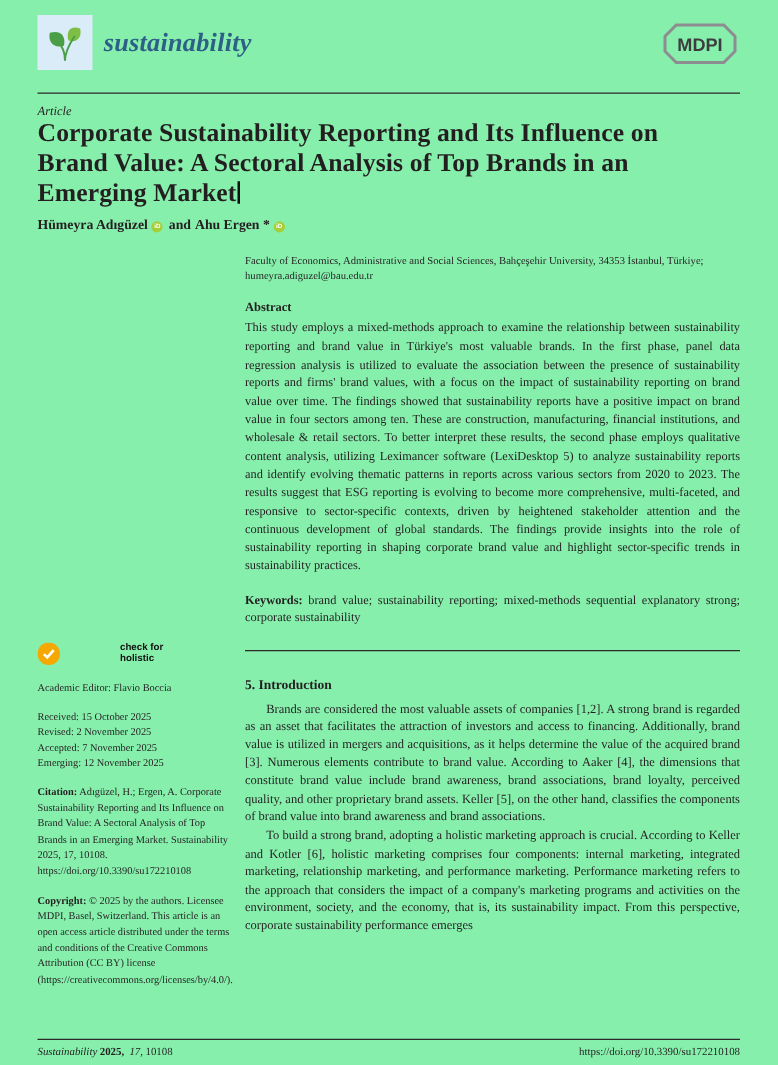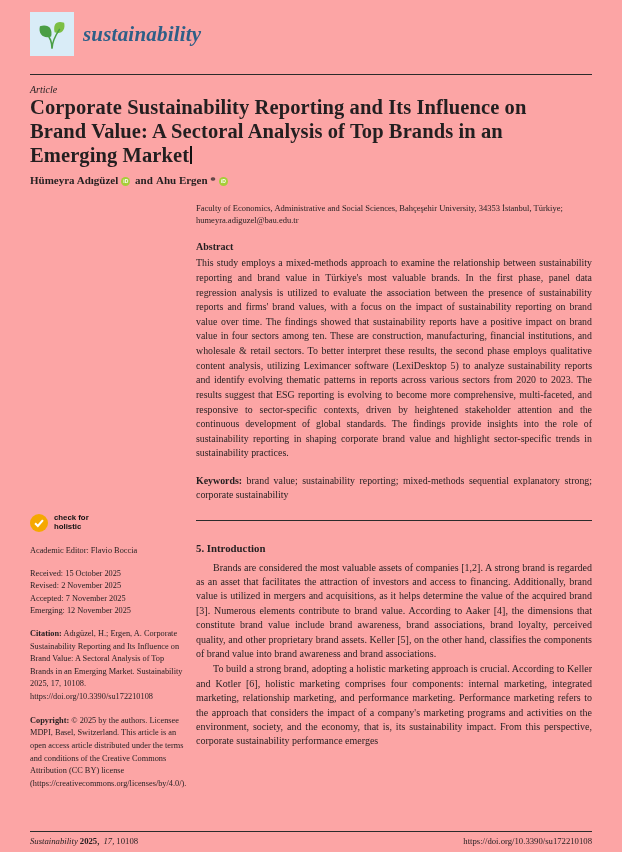--- a/index.html
+++ b/index.html
@@ -1,18 +1,18 @@
 <!DOCTYPE html>
 <html><head>
 <meta charset="utf-8">
 <style>
   * { margin:0; padding:0; box-sizing:border-box; }
   html,body { background:#e8e8e8; }
   .page {
-    position:relative; width:622px; height:852px; background:#fca5a5;
+    position:relative; width:622px; height:852px; background:#86efac;
     font-family:"Liberation Serif", serif; color:#231f20; overflow:hidden;
     margin:0 auto;
   }
   
   .masthead { position:absolute; top:12px; left:30px; right:30px; height:48px; }
   .journal-logo { position:absolute; left:0; top:0; display:flex; align-items:center; gap:9px; }
   .logo-box { width:44px; height:44px; background:#d9ecf7; display:flex; align-items:center; justify-content:center; }
   .logo-text { font-style:italic; font-weight:bold; font-size:21px; color:#2e5f87; letter-spacing:.2px; }
   .mdpi-logo { position:absolute; right:0; top:6px; }
   .mdpi-logo text { font-family:"Liberation Sans", sans-serif; font-weight:bold; }
@@ -22,21 +22,21 @@
   .title { position:absolute; top:96px; left:30px; width:552px; font-size:20.5px; font-weight:bold; line-height:1.17; letter-spacing:.1px; }
   .caret { display:inline-block; width:1.6px; height:18px; background:#111; vertical-align:-2px; margin-left:1px; }
   .byline { position:absolute; top:174px; left:30px; font-size:11px; font-weight:bold; }
   .orcid-icon { display:inline-flex; align-items:center; justify-content:center; width:9px; height:9px;
     border-radius:50%; background:#a6ce39; color:#fff; font-family:"Liberation Sans", sans-serif;
     font-size:5px; font-weight:bold; vertical-align:1px; margin:0 1px 0 3px; }
   .byline .sep { font-weight:bold; margin:0 1px; }
   
   .sidebar { position:absolute; left:30px; top:514px; width:158px; font-size:8.3px; line-height:1.52; }
   .updates-badge { display:flex; align-items:center; gap:6px; margin-bottom:13px; cursor:pointer; }
-  .updates-text { font-family:"Liberation Sans", sans-serif; font-weight:bold; font-size:7.8px; line-height:1.15; color:#111; }
+  .updates-text { font-family:"Liberation Sans", sans-serif; font-weight:bold; font-size:7.8px; line-height:1.15; color:#111;margin-left:42px; }
   .sb-block { margin-bottom:10px; }
   .sb-label { font-weight:bold; }
   .citation-block, .copyright-block { text-align:left; }
   .citation-block { margin-bottom:11px; }
   
   .maincol { position:absolute; left:196px; top:203px; width:396px; }
   .affiliation { font-size:8.5px; line-height:1.38; }
   .affil-corr { margin-top:1px; }
   .abstract-head { margin-top:15px; font-size:10px; font-weight:bold; }
   .abstract-body { margin-top:4px; font-size:9.9px; line-height:1.475; text-align:justify; }
@@ -62,20 +62,26 @@
   <div class="masthead">
     <div class="journal-logo">
       <span class="logo-box">
         <svg width="38" height="38" viewBox="0 0 44 44">
           <path d="M21 25 C11 28 6 21 8 13 C18 10 23 16 21 25 Z" fill="#4a9e45"></path>
           <path d="M25 20 C33 23 38 17 36 9 C27 6 23 11 25 20 Z" fill="#7cbf44"></path>
           <path d="M22 39 C22 31 20 27 15 20 M22 39 C22 32 25 25 31 16" stroke="#4a9e45" stroke-width="1.8" fill="none"></path>
         </svg>
       </span>
       <span class="logo-text">sustainability</span>
+    </div>
+    <div class="mdpi-logo">
+      <svg width="64" height="34" viewBox="0 0 64 34">
+        <polygon points="4,11 13,2 51,2 60,11 60,23 51,32 13,32 4,23" fill="none" stroke="#8d8d91" stroke-width="2.4"></polygon>
+        <text x="32" y="22.5" text-anchor="middle" font-size="14.5" fill="#3d3d3f">MDPI</text>
+      </svg>
     </div>
   </div>
   <div class="rule-header"></div>
 
   <div class="article-label">Article</div>
   <h1 class="title"><span>Corporate Sustainability Reporting and Its Influence on Brand Value: A Sectoral Analysis of Top Brands in an Emerging Market</span><span class="caret"></span></h1>
 
   <div class="byline">
     <span>Hümeyra Adıgüzel</span><span class="orcid-icon">iD</span>
     <span class="sep">and</span>

